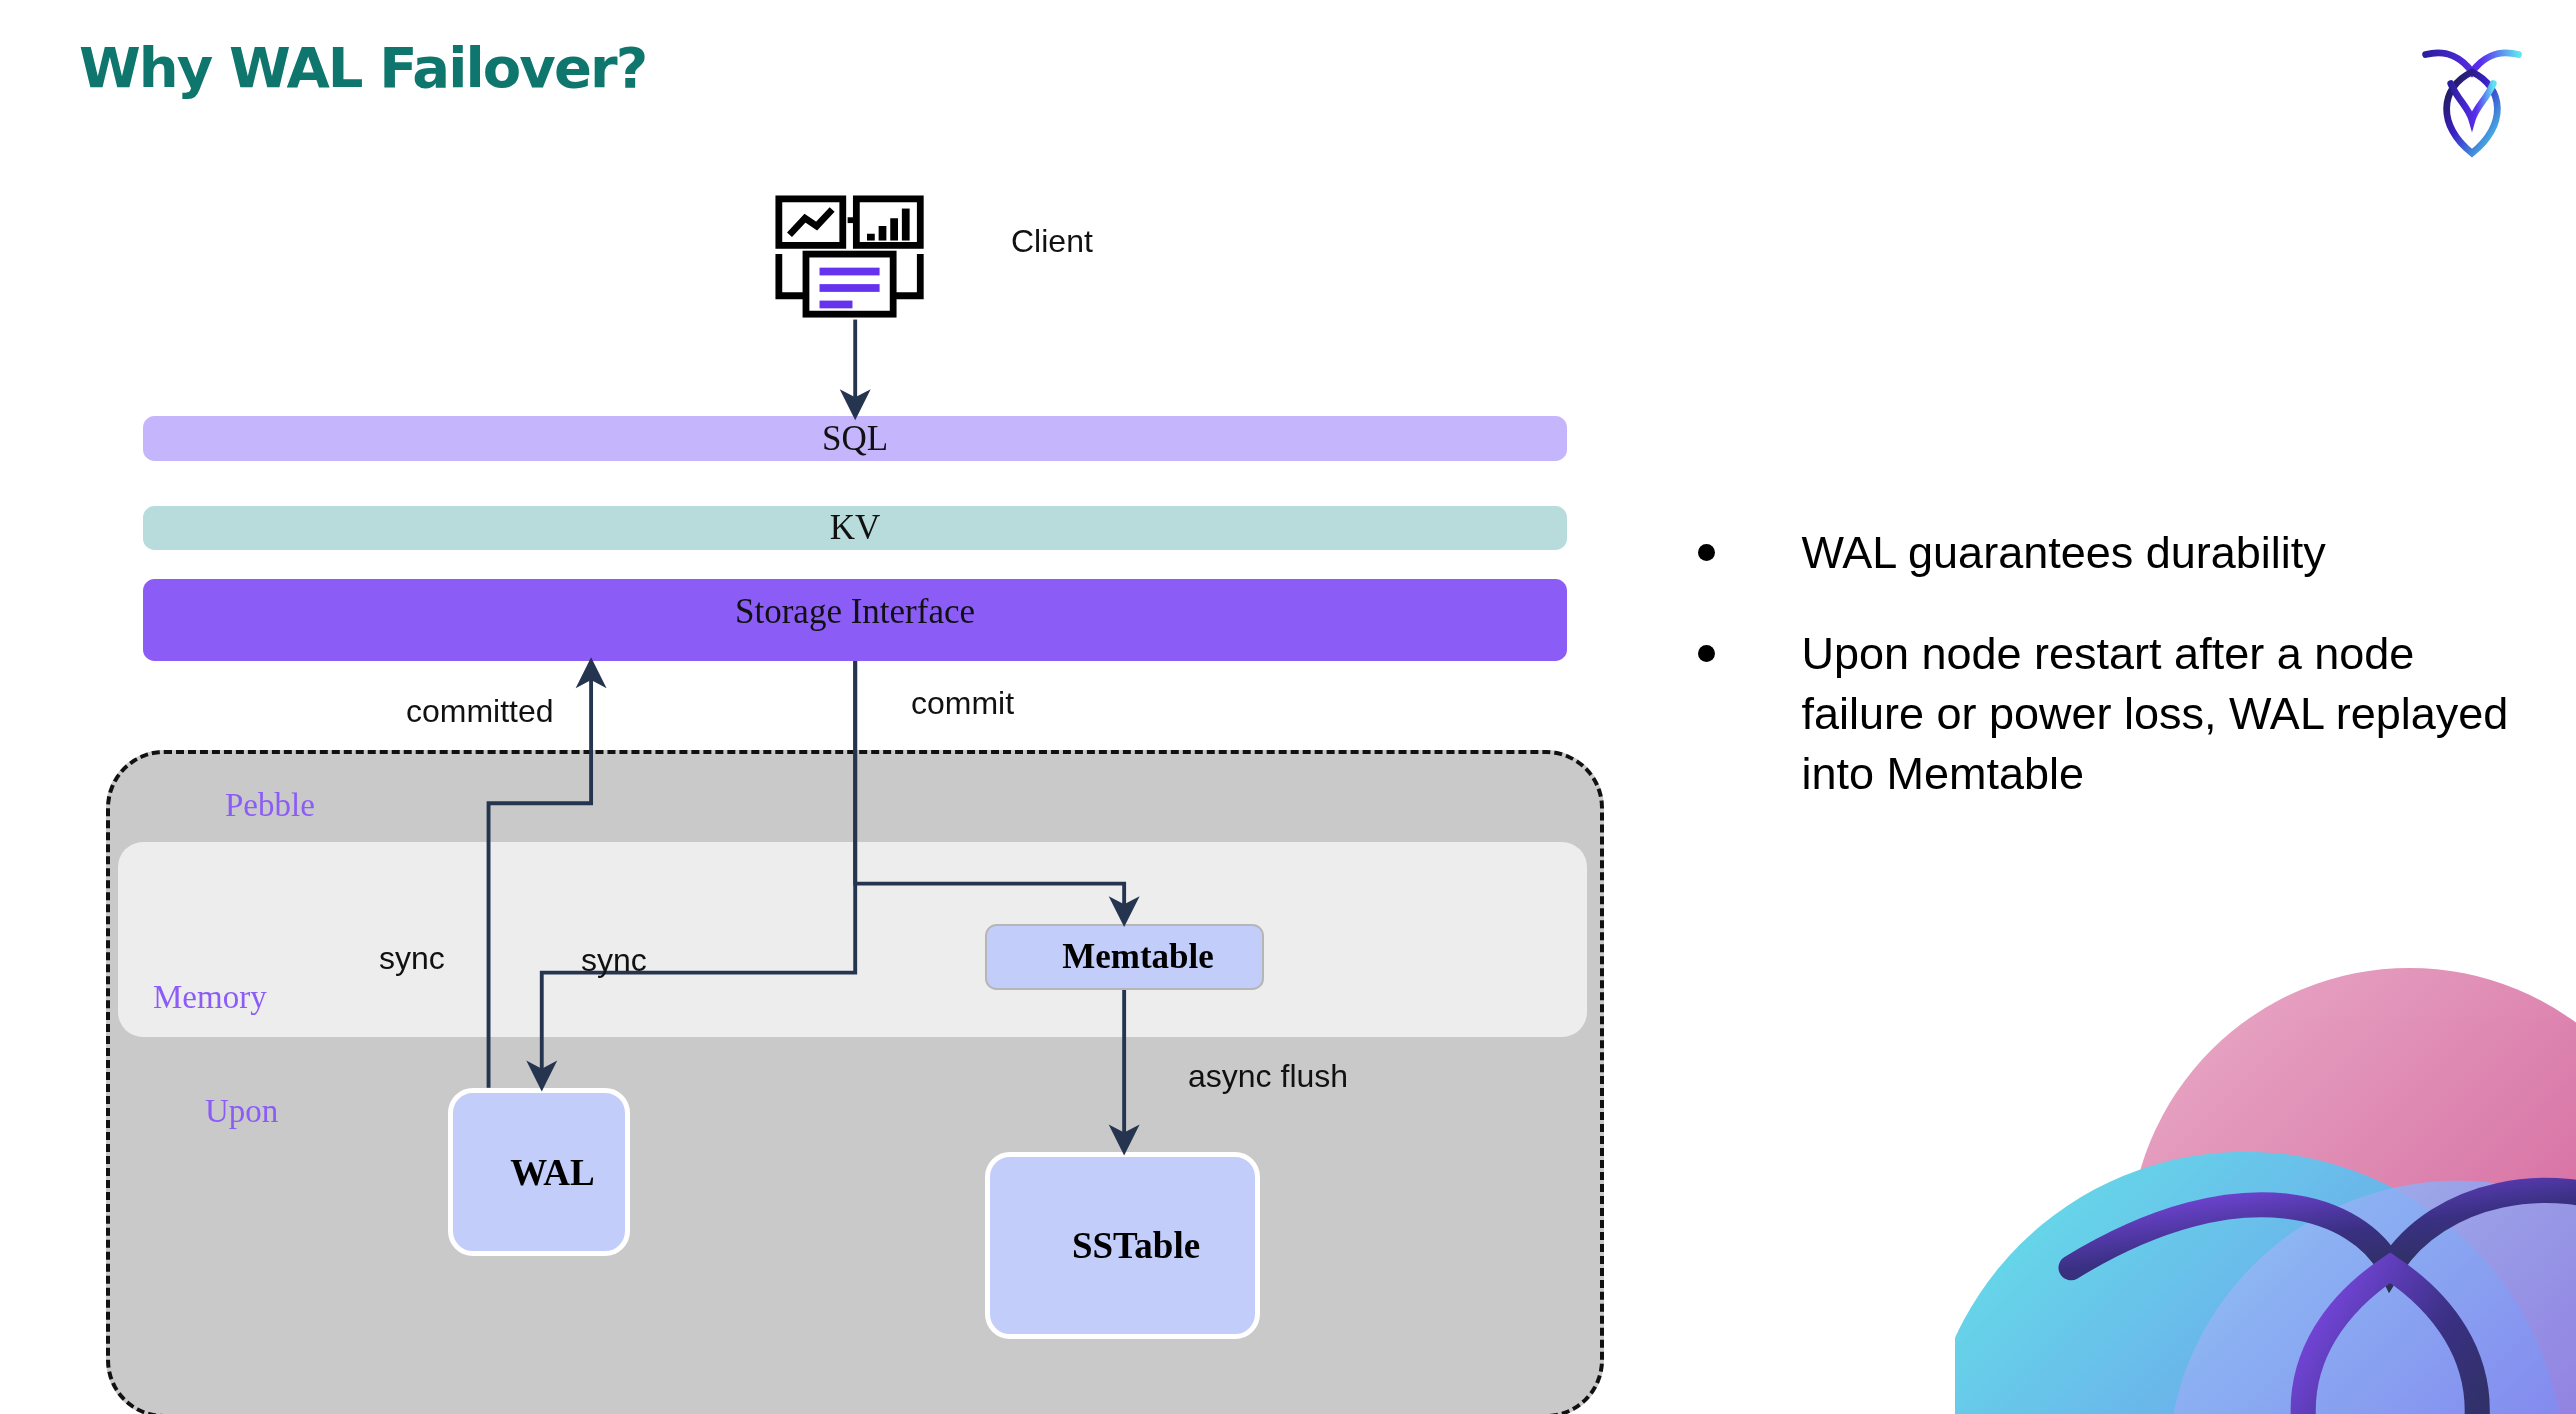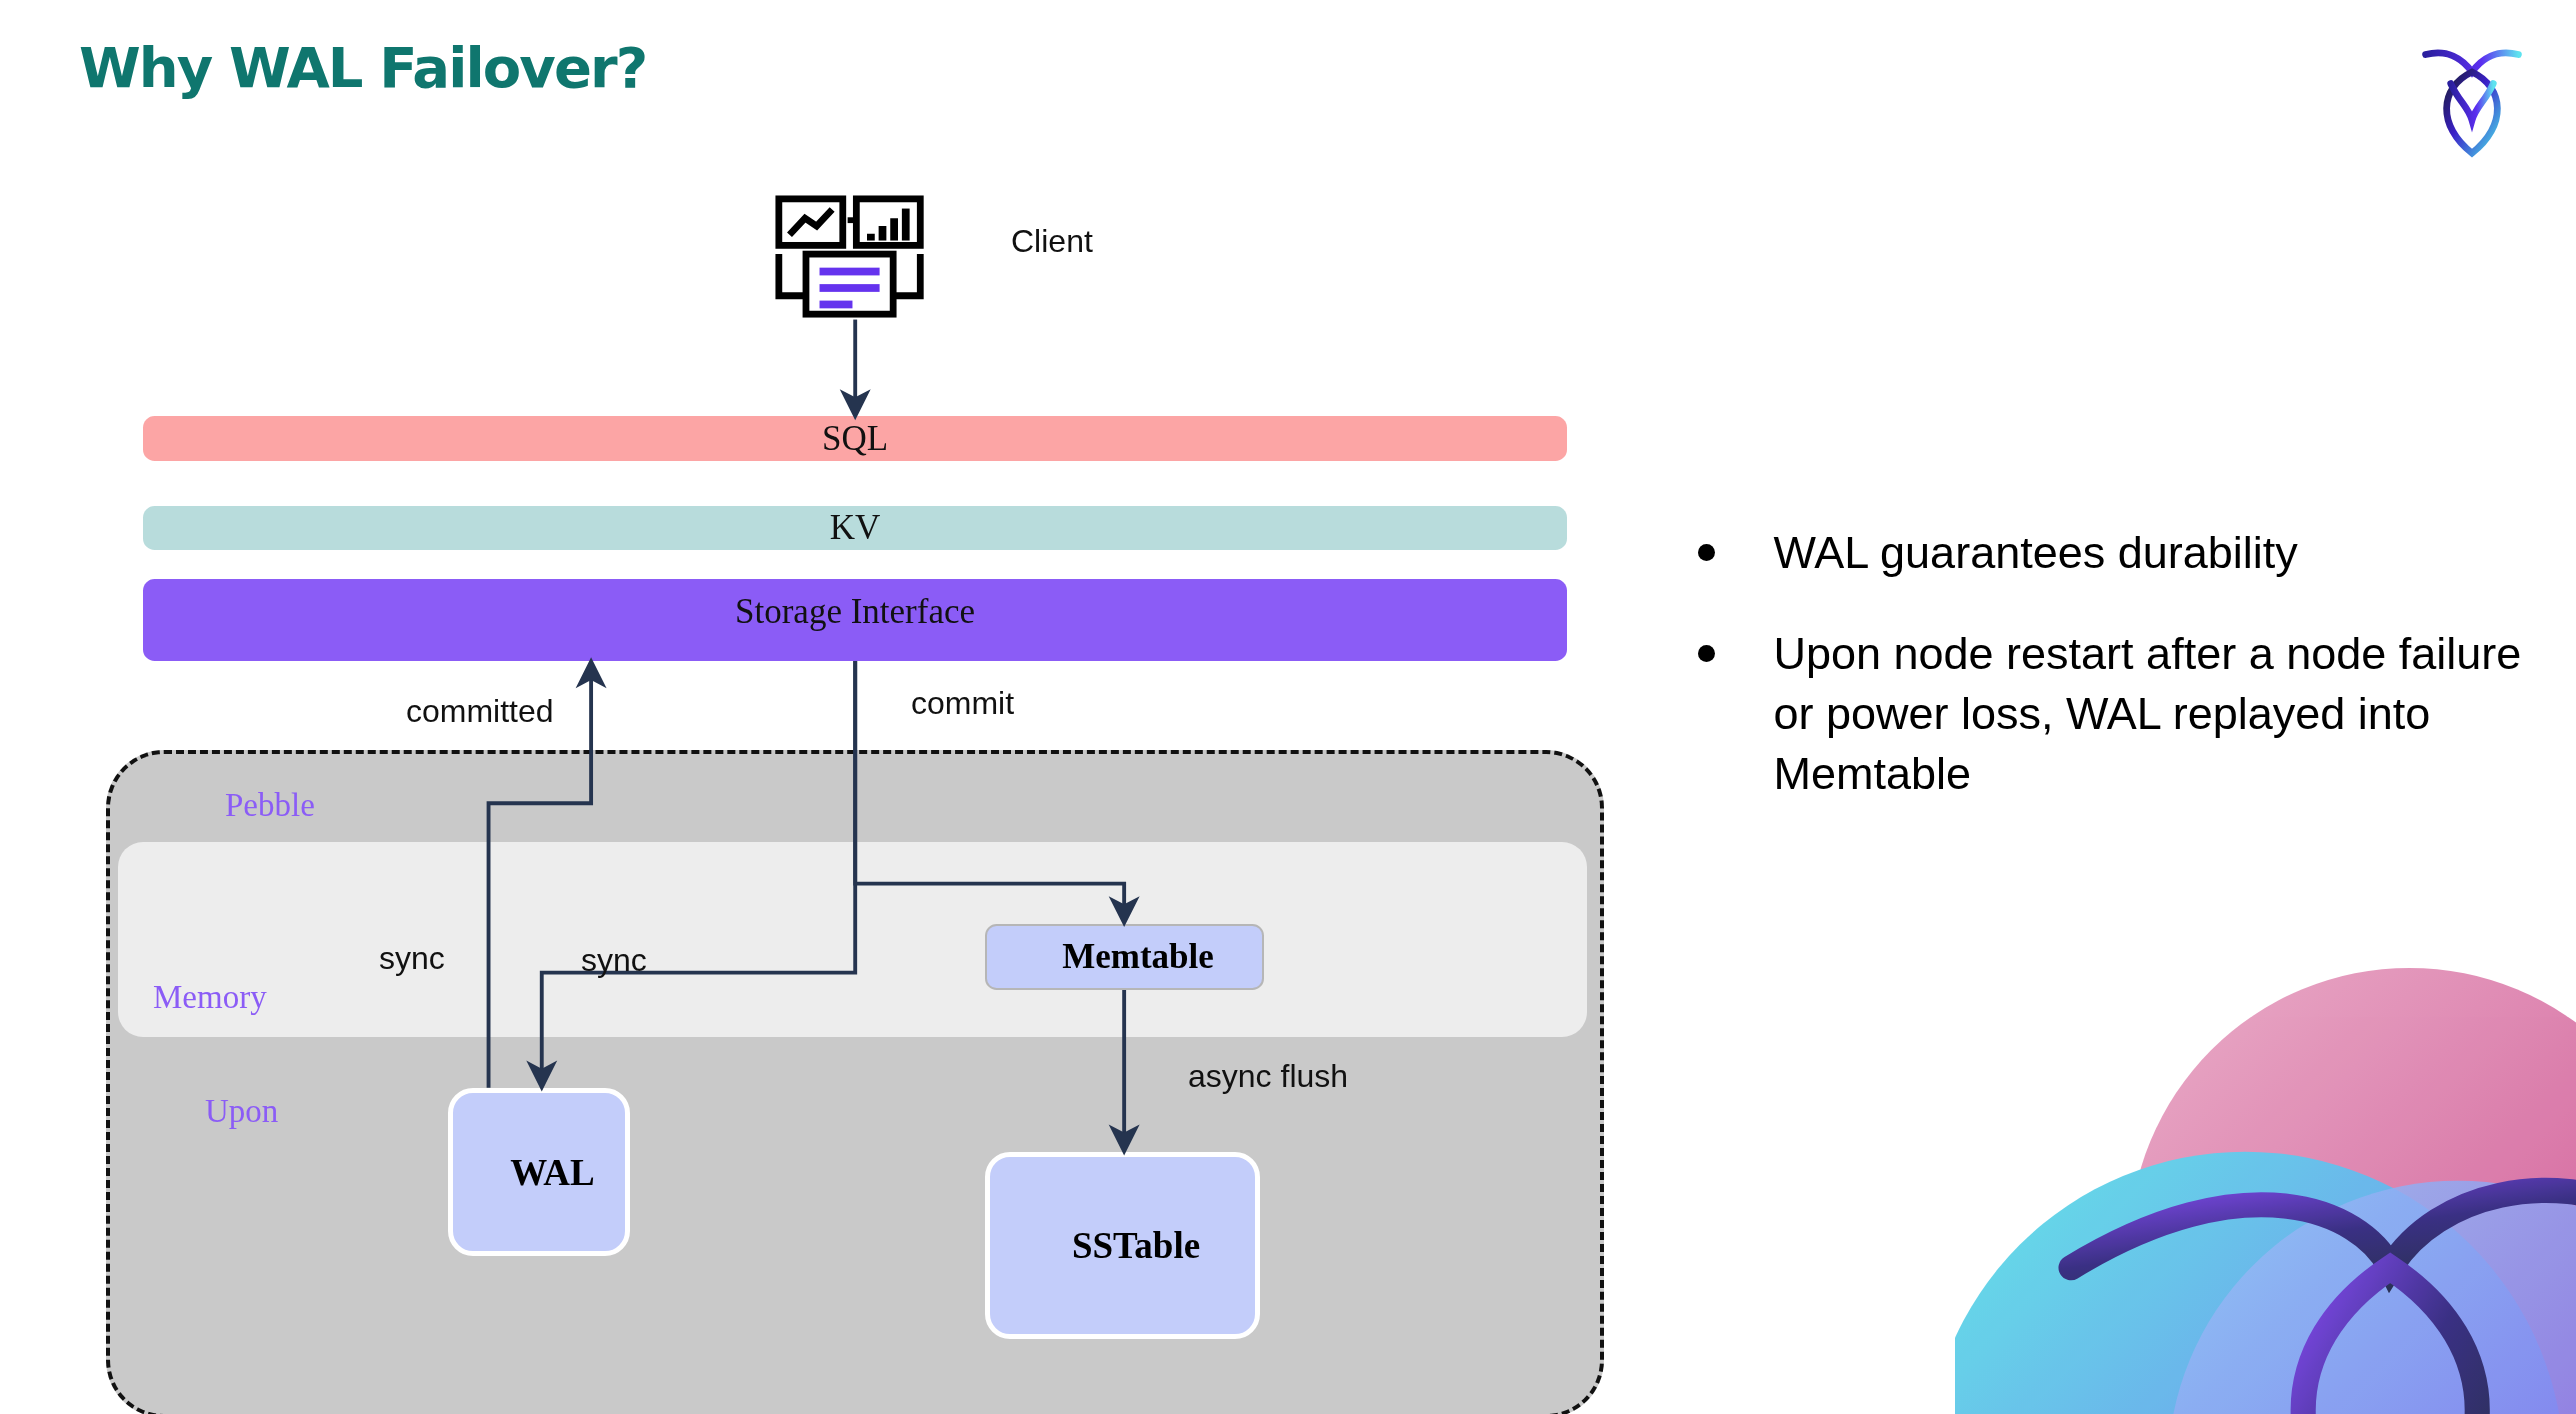--- a/index.html
+++ b/index.html
@@ -25,21 +25,21 @@
   #diagram{position:absolute;left:0;top:0;width:1693px;height:1415px;}
   #diagram-svg{position:absolute;left:0;top:0;}
 
   
   .layer-bar{
     position:absolute;left:143px;width:1424px;
     border-radius:11.6px;
     display:flex;align-items:center;justify-content:center;
     font-family:"Liberation Serif",serif;font-size:35px;color:#111;
   }
-  #bar-sql{top:416px;height:45px;background:#fca5a5;}
+  #bar-sql{top:416px;height:45px;background:#c4b5fd;}
   #bar-kv{top:506px;height:44px;background:#b8dcdc;}
   #bar-storage{top:579px;height:82px;background:#8b5cf6;}
   #bar-storage .bar-label{margin-top:-15.5px;}
 
   
   #pebble-box{
     position:absolute;left:106px;top:750px;width:1498px;height:668px;
     background:#c9c9c9;border:4.8px dashed #111;border-radius:58px;
     box-sizing:border-box;
   }
@@ -81,21 +81,21 @@
   #label-sync-1{left:379px;top:940px;}
   #label-sync-2{left:581px;top:942px;}
   #label-asyncflush{left:1188px;top:1058px;}
   #label-client{left:1011px;top:223px;}
 
   
   #client-icon{position:absolute;left:774px;top:194px;width:155px;height:126px;}
 
   
   #bullets{position:absolute;left:1698px;top:523px;width:832px;}
-  .bullet-row{display:flex;align-items:flex-start;margin-bottom:41px;}
+  .bullet-row{display:flex;align-items:flex-start;margin-bottom:41px;gap:28px;}
   .bullet-dot{
     flex:0 0 auto;width:17.4px;height:17.4px;border-radius:50%;
     background:#000;margin-top:21px;margin-right:58px;
   }
   .bullet-text{
     font-family:"Liberation Sans",sans-serif;
     font-size:45px;line-height:1.33;color:#000;
   }
 </style>
 </head>

